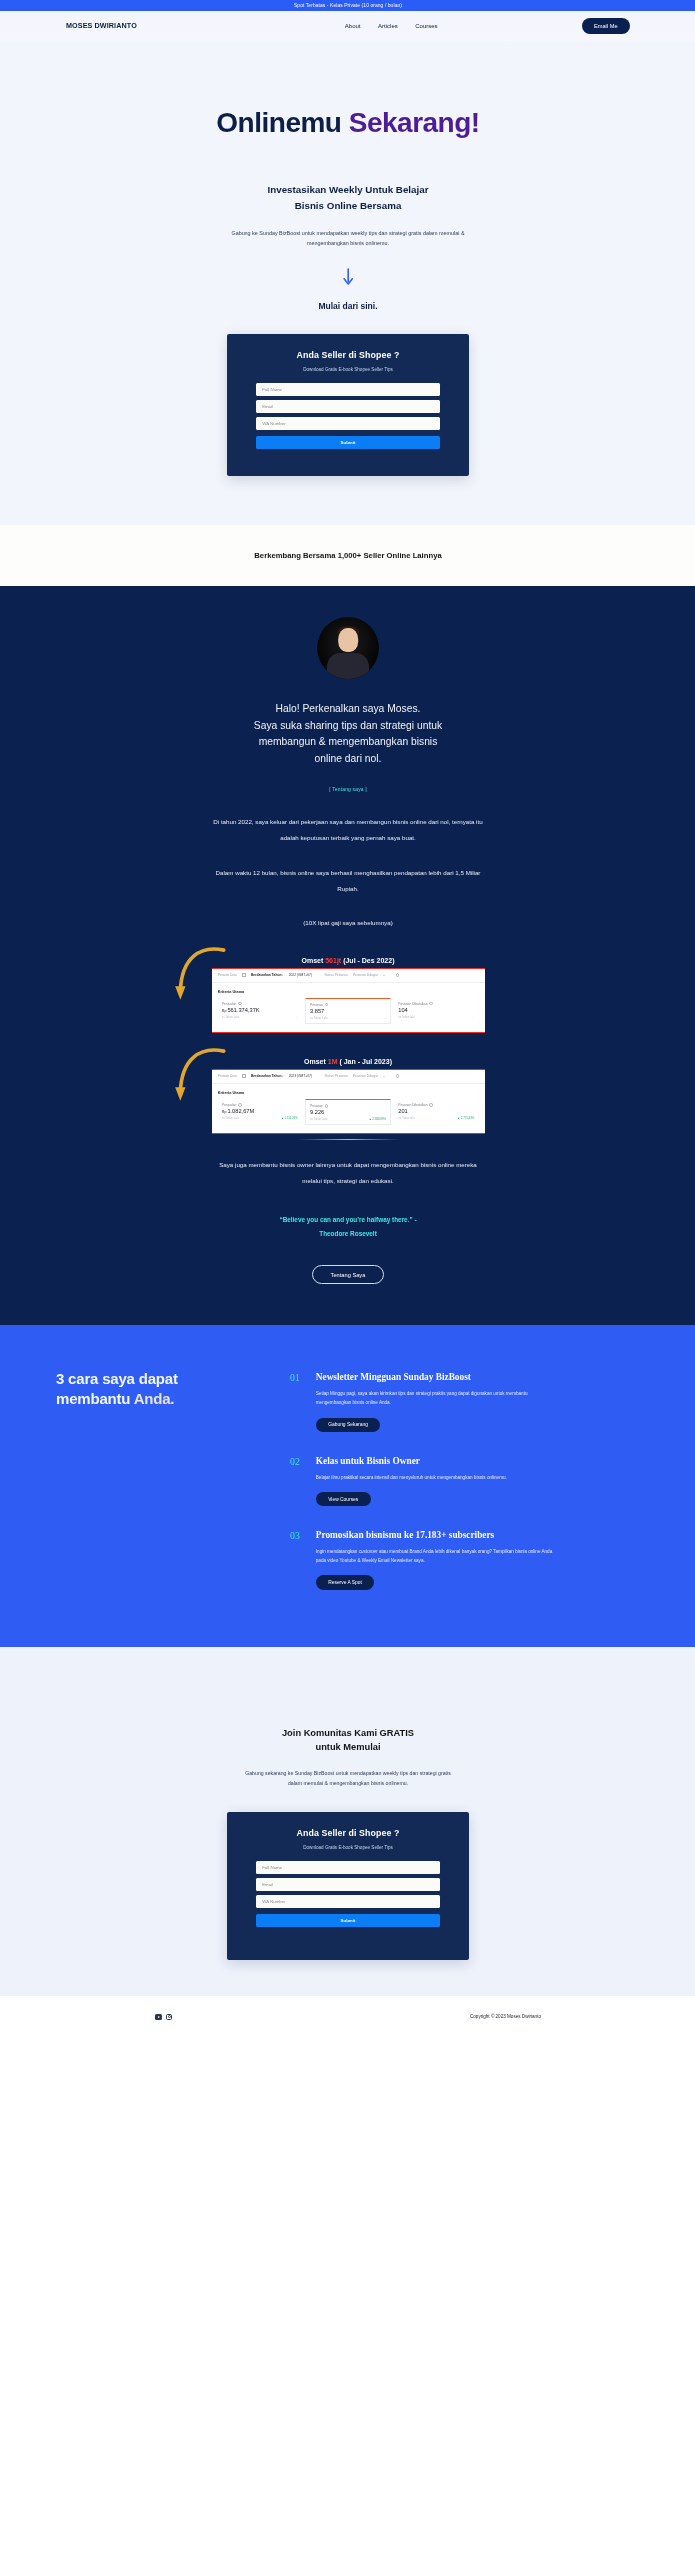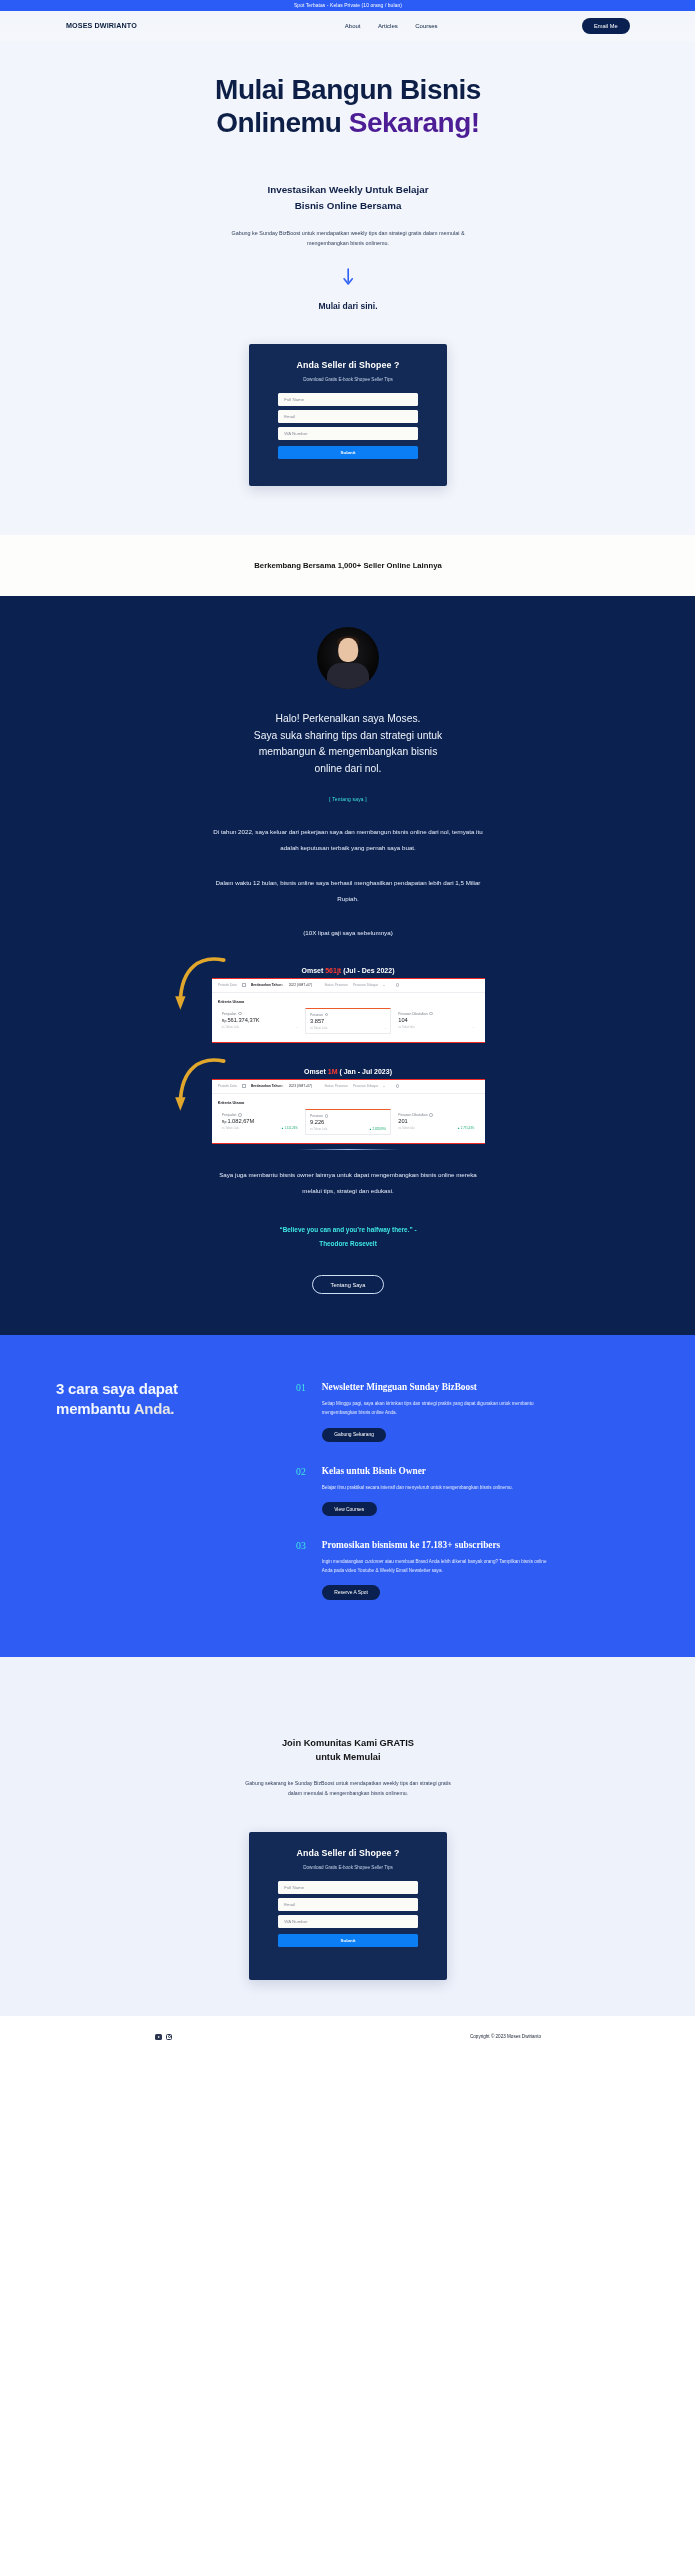--- a/index.html
+++ b/index.html
@@ -101,22 +101,22 @@
   }
   .start-here {
     margin-top: 13.4px;
     font-size: 8.5px;
     font-weight: 800;
     color: #0e1f47;
   }
 
   
   .optin {
-    margin: 33px auto 0;
-    width: 198px;
+    margin: 23px auto 0;
+    width: 242px;
     background: #122a55;
     border-radius: 2.1px;
     padding: 15.5px 29px 27px;
     text-align: center;
     box-shadow: 0 3.1px 12.4px rgba(10,32,80,.16);
   }
   .optin.tall { padding-bottom: 33px; }
   .optin h3 {
     font-size: 8.8px;
     font-weight: 800;
@@ -419,21 +419,20 @@
   }
   .way:last-child { margin-bottom: 0; }
   .way .num {
     font-family: "Liberation Serif", serif;
     font-size: 9.8px;
     color: #3ee9e5;
     font-weight: 400;
     width: 15.5px;
     flex-shrink: 0;
     padding-top: 1px;
-    margin-left: 6px;
   }
   .way .w-title {
     font-family: "Liberation Serif", serif;
     font-size: 9.3px;
     line-height: 1.32;
     font-weight: 700;
     color: #ffffff;
   }
   .way .w-desc {
     margin-top: 6.7px;
@@ -532,21 +531,21 @@
       <a href="#">About</a>
       <a href="#">Articles</a>
       <a href="#">Courses</a>
     </div>
     <button class="nav-cta">Email Me</button>
   </div>
 </div>
 
 <section class="hero">
   <h1>
-    <span>Mulai Bangun Bisnis</span><br>
+    <br>
     <span>Onlinemu </span><span class="accent">Sekarang!</span>
   </h1>
 
   <h2>
     <span>Investasikan Weekly Untuk Belajar</span><br>
     <span>Bisnis Online Bersama</span>
   </h2>
 
   <p class="sub">Gabung ke Sunday BizBoost untuk mendapatkan weekly tips dan strategi gratis dalam memulai &amp; mengembangkan bisnis onlinemu.</p>
 

